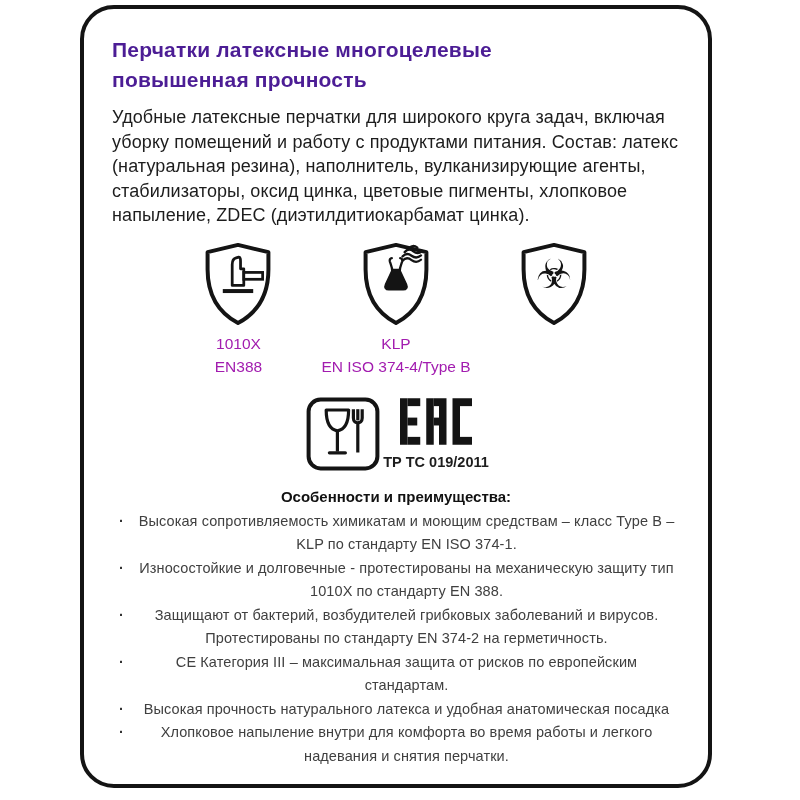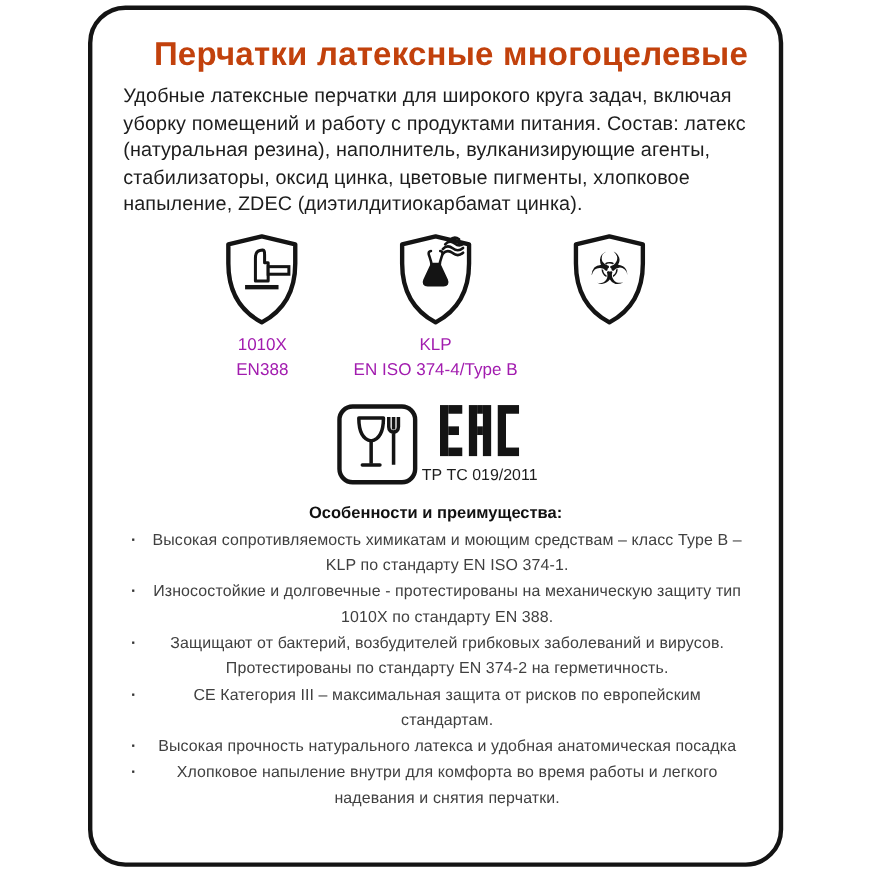--- a/index.html
+++ b/index.html
@@ -15,25 +15,25 @@
     width: 632px; height: 783px;
     margin: 5px 0 0 80px;
     border: 4px solid #141414;
     border-radius: 34px;
     padding: 22px 28px 10px 28px;
     background: #ffffff;
     overflow: hidden;
   }
   .title {
     margin: 4px 0 10px 0;
-    font-size: 30px;
+    font-size: 21px;
     font-weight: 700;
     line-height: 30px;
-    text-align: right;
-    color: #c2410c;
+    text-align: left;
+    color: #4c1d95;
     letter-spacing: 0.2px;
   }
   .desc {
     margin: 0 0 14px 0;
     font-size: 18px;
     line-height: 24.5px;
     letter-spacing: 0.1px;
   }
   .cert-row {
     display: flex;
@@ -50,20 +50,21 @@
     line-height: 23px;
     text-align: center;
     color: #a21caf;
     white-space: nowrap;
   }
   .marks-row {
     display: flex;
     justify-content: center;
     align-items: center;
     margin: 16px 0 14px 0;
+    font-weight: bold;
   }
   .food-mark svg { width: 80px; height: 80px; display: block; }
   .eac-mark { display: flex; flex-direction: column; align-items: center; }
   .eac-mark svg { width: 72px; height: 47px; display: block; margin-bottom: 9px; }
   .eac-caption { font-size: 14.5px; color: #1d1d1d; white-space: nowrap; }
   .features { margin-top: 4px; text-align: center; }
   .features-heading {
     font-size: 15px;
     font-weight: 700;
     color: #111111;
@@ -88,20 +89,21 @@
   }
   .ico-stroke { fill: none; stroke: #141414; }
 </style>
 </head>
 <body>
 
 <div class="card">
 
   <h1 class="title">
     <span>Перчатки латексные многоцелевые</span><br>
+    <span>повышенная прочность</span>
   </h1>
 
   <p class="desc">Удобные латексные перчатки для широкого круга задач, включая уборку помещений и работу с продуктами питания. Состав: латекс (натуральная резина), наполнитель, вулканизирующие агенты, стабилизаторы, оксид цинка, цветовые пигменты, хлопковое напыление, ZDEC (диэтилдитиокарбамат цинка).</p>
 
   <div class="cert-row">
 
     <div class="cert">
       <svg class="shield" viewBox="0 0 100 116">
         <path class="ico-stroke" stroke-width="5.5" stroke-linejoin="round" d="M50 4 L92 14 L92 38 C92 71 78 97 50 112 C22 97 8 71 8 38 L8 14 Z"></path>
         <path d="M42 60 L42 31 C42 25 44.5 22.5 47.5 21.8 L51 21 C53.2 20.8 53.5 23.5 53.5 27 L53.5 37 L58 37 L58 60 Z" fill="#ffffff" stroke="#141414" stroke-width="3.8" stroke-linejoin="round"></path>

